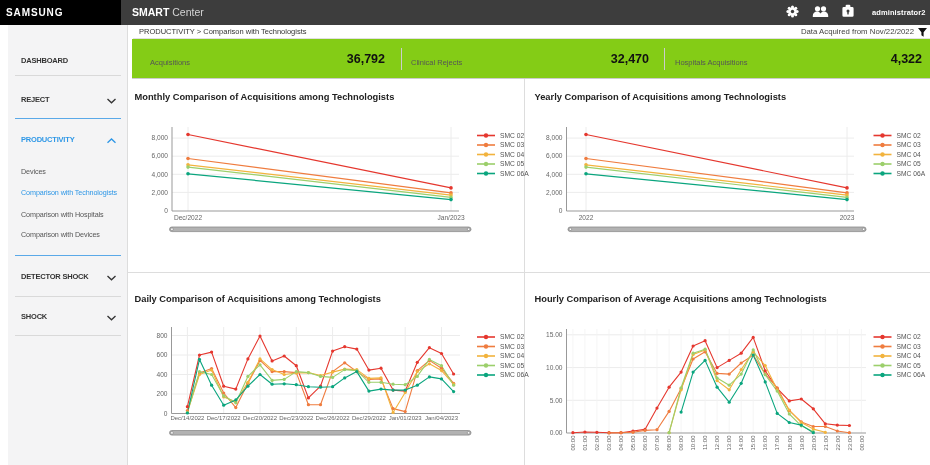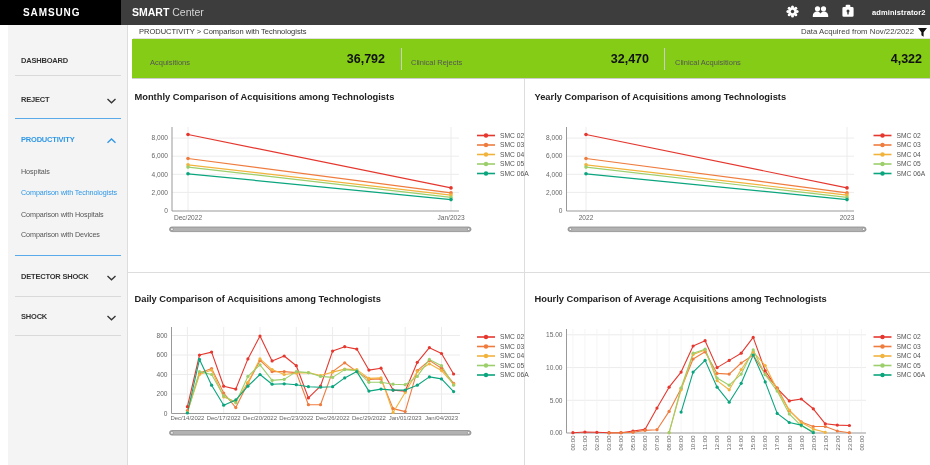--- a/index.html
+++ b/index.html
@@ -1,18 +1,18 @@
 <!DOCTYPE html>
 <html><head>
 <meta charset="utf-8">
 <style>
 * { margin:0; padding:0; box-sizing:border-box; }
 body { width:930px; height:465px; font-family:"Liberation Sans",sans-serif; background:#fff; position:relative; overflow:hidden; }
 .topbar { position:absolute; left:0; top:0; width:930px; height:24.5px; background:#3d3d3d; }
-.logo { position:absolute; left:0; top:0; width:121px; height:24.5px; background:#000; color:#fff; font-weight:bold; font-size:10px; letter-spacing:0.9px; line-height:25px; padding-left:23px; }
+.logo { position:absolute; left:0; top:0; width:121px; height:24.5px; background:#000; color:#fff; font-weight:bold; font-size:10px; letter-spacing:0.9px; line-height:25px; padding-left:6px; }
 .apptitle { position:absolute; left:132px; top:0; height:24.5px; line-height:25px; font-size:10.5px; color:#d5d5d5; }
 .apptitle b { color:#fff; }
 .admin { position:absolute; left:872px; top:0; line-height:25px; font-size:7.5px; font-weight:bold; color:#fff; letter-spacing:0.1px; }
 .sidebar { position:absolute; left:8px; top:24.5px; width:120px; height:440.5px; background:#f4f4f5; border-right:1px solid #ddd; }
 .side-item { position:absolute; left:13px; font-size:7.5px; font-weight:bold; color:#333; letter-spacing:-0.2px; white-space:nowrap; }
 .side-sub { position:absolute; left:13px; font-size:7.2px; color:#555; white-space:nowrap; letter-spacing:-0.1px; }
 .sdiv { position:absolute; left:7px; width:106px; height:0; border-top:1px solid #d9d9d9; }
 .sdiv.blue { border-top:1.5px solid #5aa9e8; }
 .chev { position:absolute; left:98px; width:11px; height:9px; }
 .crumbbar { position:absolute; left:133px; top:24.5px; width:809px; height:14.5px; background:#fff; border-bottom:1px solid #e0e0e0; }
@@ -488,37 +488,37 @@
       <path d="M1 1 h9 l-3.4 4.3 v4.5 l-2.2 -1.6 v-2.9 Z" fill="#111"></path>
     </svg>
 </div>
 <div class="statsbar">
   <div class="stat-label" style="left:18px;">Acquisitions</div>
   <div class="stat-value" style="left:0; width:253px; text-align:right;">36,792</div>
   <div class="stat-div" style="left:269px;"></div>
   <div class="stat-label" style="left:279px;">Clinical Rejects</div>
   <div class="stat-value" style="left:260px; width:257px; text-align:right;">32,470</div>
   <div class="stat-div" style="left:532px;"></div>
-  <div class="stat-label" style="left:543px;">Clinical Acquisitions</div>
+  <div class="stat-label" style="left:543px;">Hospitals Acquisitions</div>
   <div class="stat-value" style="left:534px; width:256px; text-align:right;">4,322</div>
 </div>
 <div class="admin">administrator2</div>
 <div class="sidebar">
   <div class="side-item" style="top:31px;">DASHBOARD</div>
   <div class="sdiv" style="top:50px;"></div>
   <div class="side-item" style="top:70px;">REJECT</div>
   <svg class="chev" style="top:71px;" viewBox="0 0 11 9">
       <polyline points="1.5,3 5.5,6.8 9.5,3" fill="none" stroke="#333" stroke-width="1.3"></polyline>
     </svg>
   <div class="sdiv blue" style="top:93.5px;"></div>
   <div class="side-item" style="top:110px; color:#2e97e6;">PRODUCTIVITY</div>
   <svg class="chev" style="top:111px;" viewBox="0 0 11 9">
       <polyline points="1.5,6.8 5.5,3 9.5,6.8" fill="none" stroke="#2e97e6" stroke-width="1.3"></polyline>
     </svg>
-  <div class="side-sub" style="top:142px;">Hospitals</div>
+  <div class="side-sub" style="top:142px;">Devices</div>
   <div class="side-sub" style="top:163px; color:#2e97e6;">Comparison with Technologists</div>
   <div class="side-sub" style="top:185px;">Comparison with Hospitals</div>
   <div class="side-sub" style="top:205px;text-align:right;">Comparison with Devices</div>
   <div class="sdiv blue" style="top:230px;"></div>
   <div class="side-item" style="top:247px;">DETECTOR SHOCK</div>
   <svg class="chev" style="top:248px;" viewBox="0 0 11 9">
       <polyline points="1.5,3 5.5,6.8 9.5,3" fill="none" stroke="#333" stroke-width="1.3"></polyline>
     </svg>
   <div class="sdiv" style="top:271px;"></div>
   <div class="side-item" style="top:287px;">SHOCK</div>

